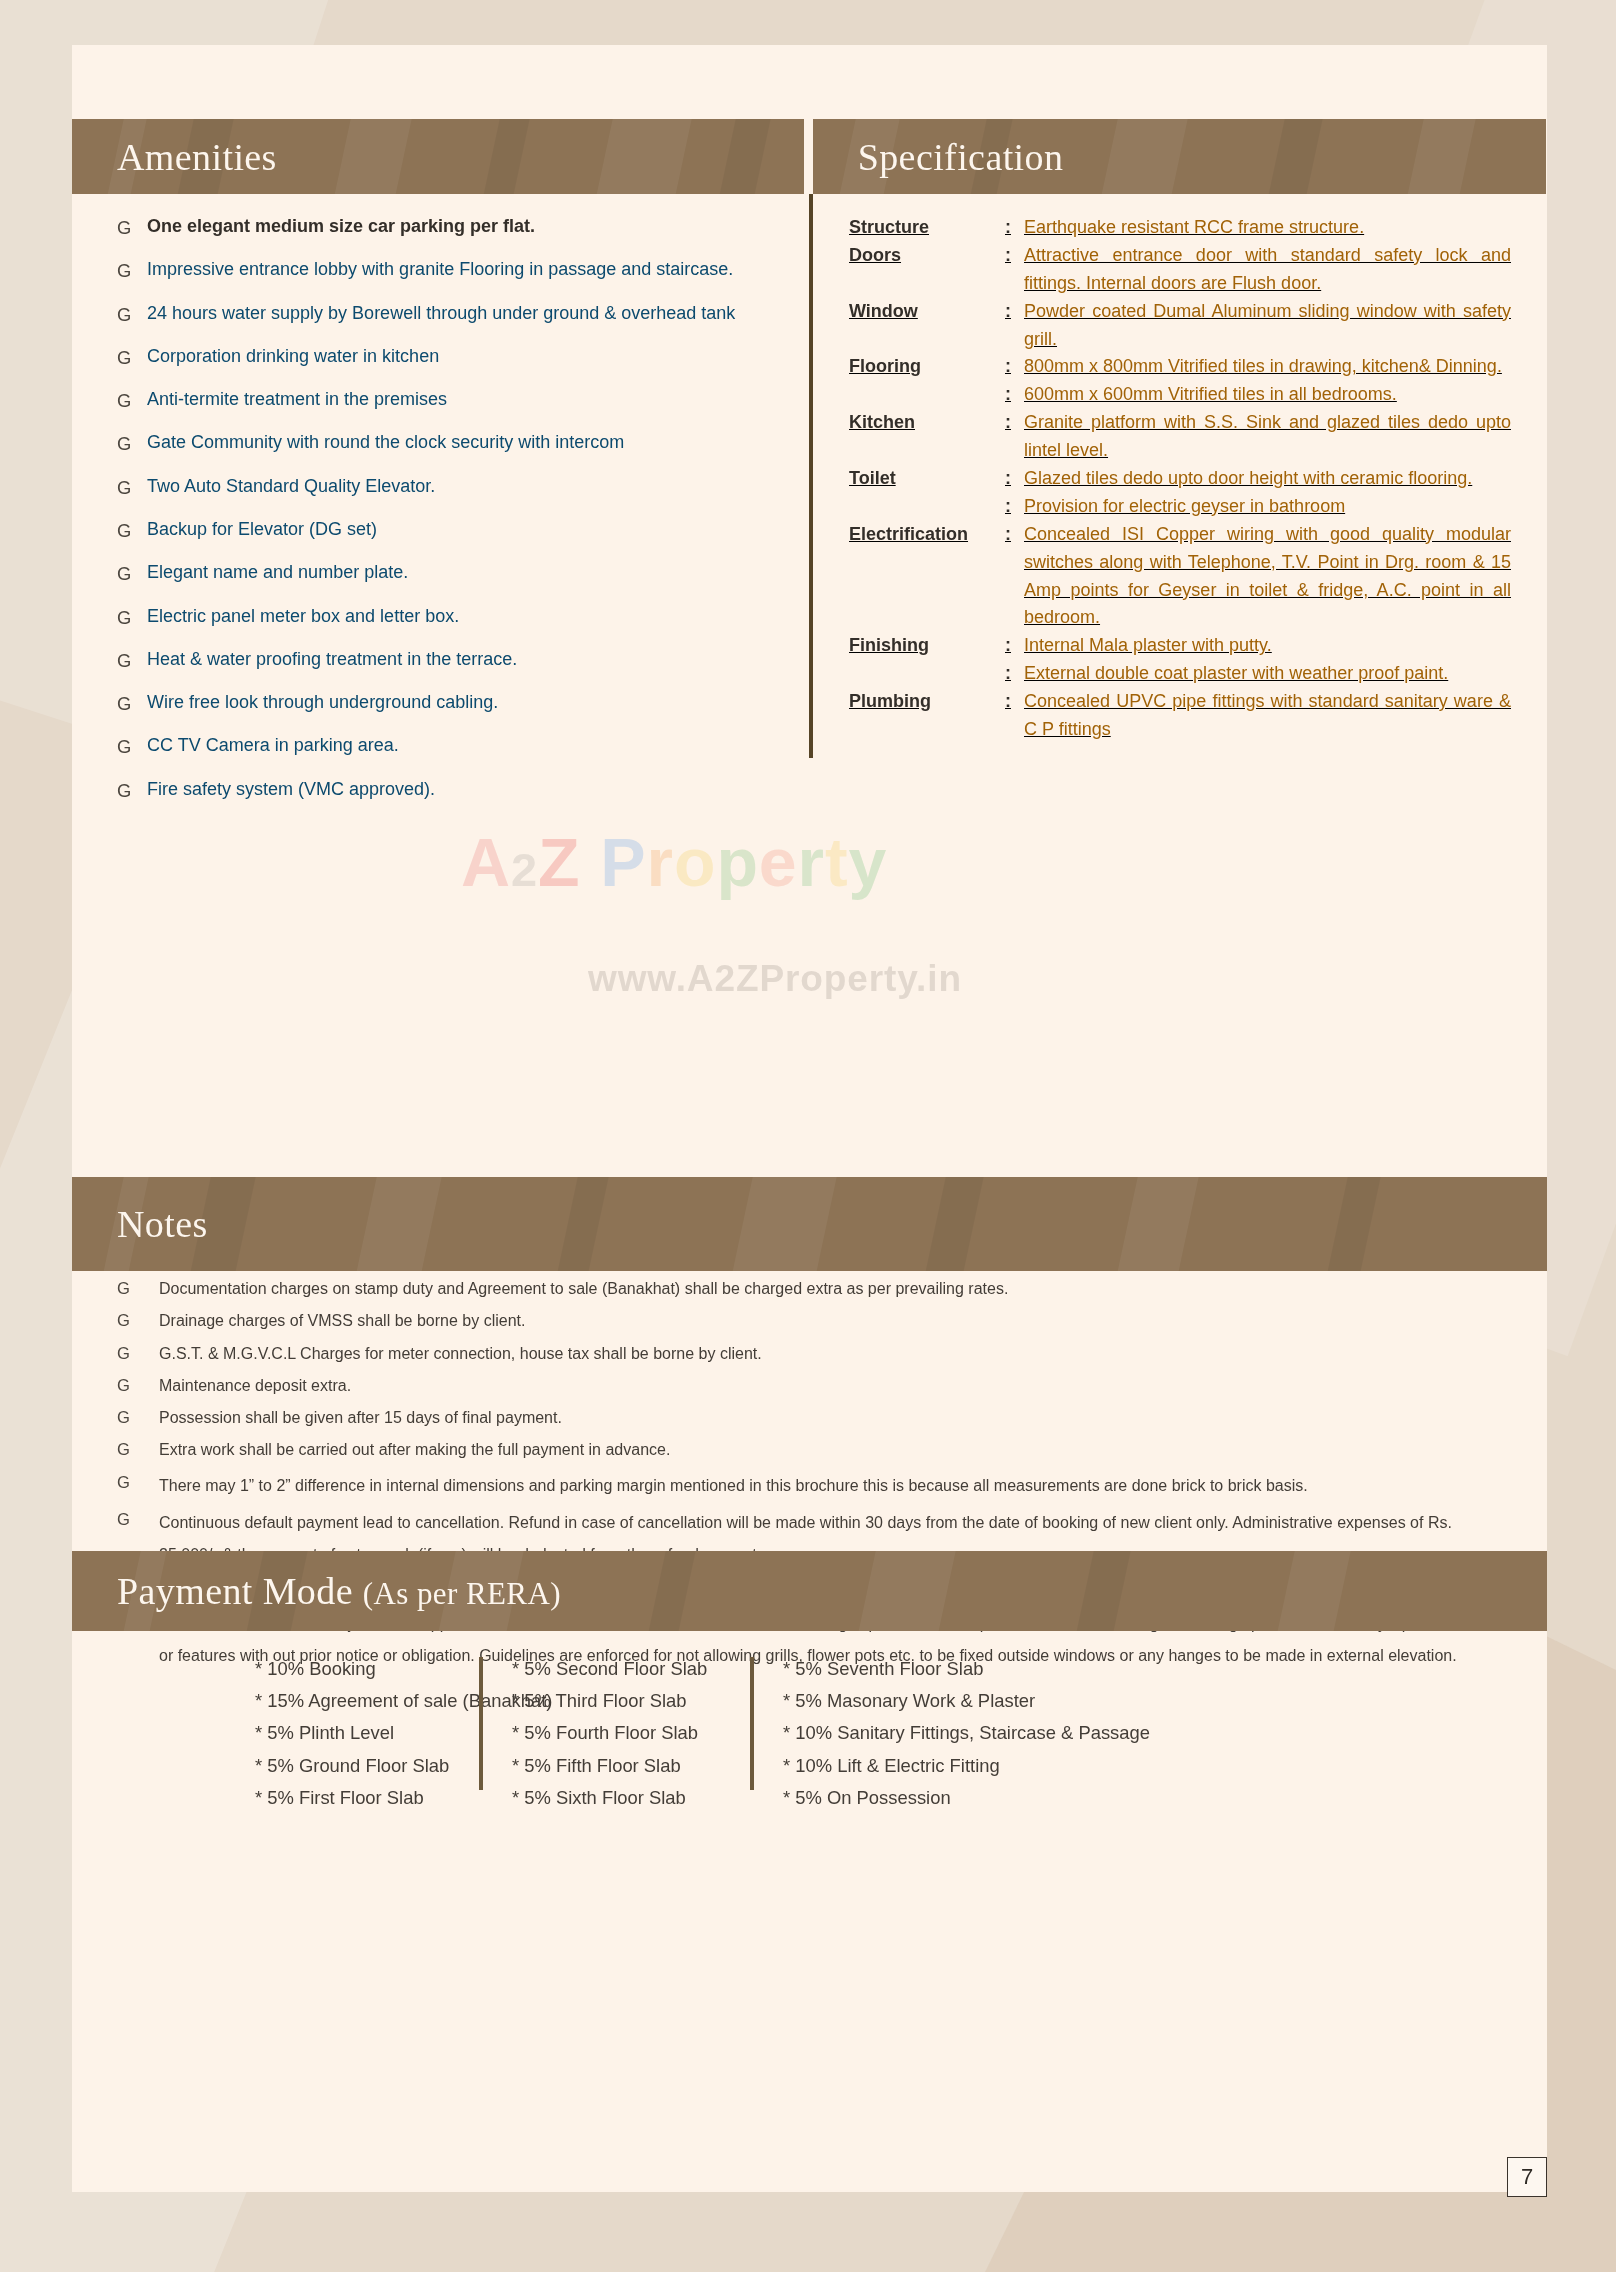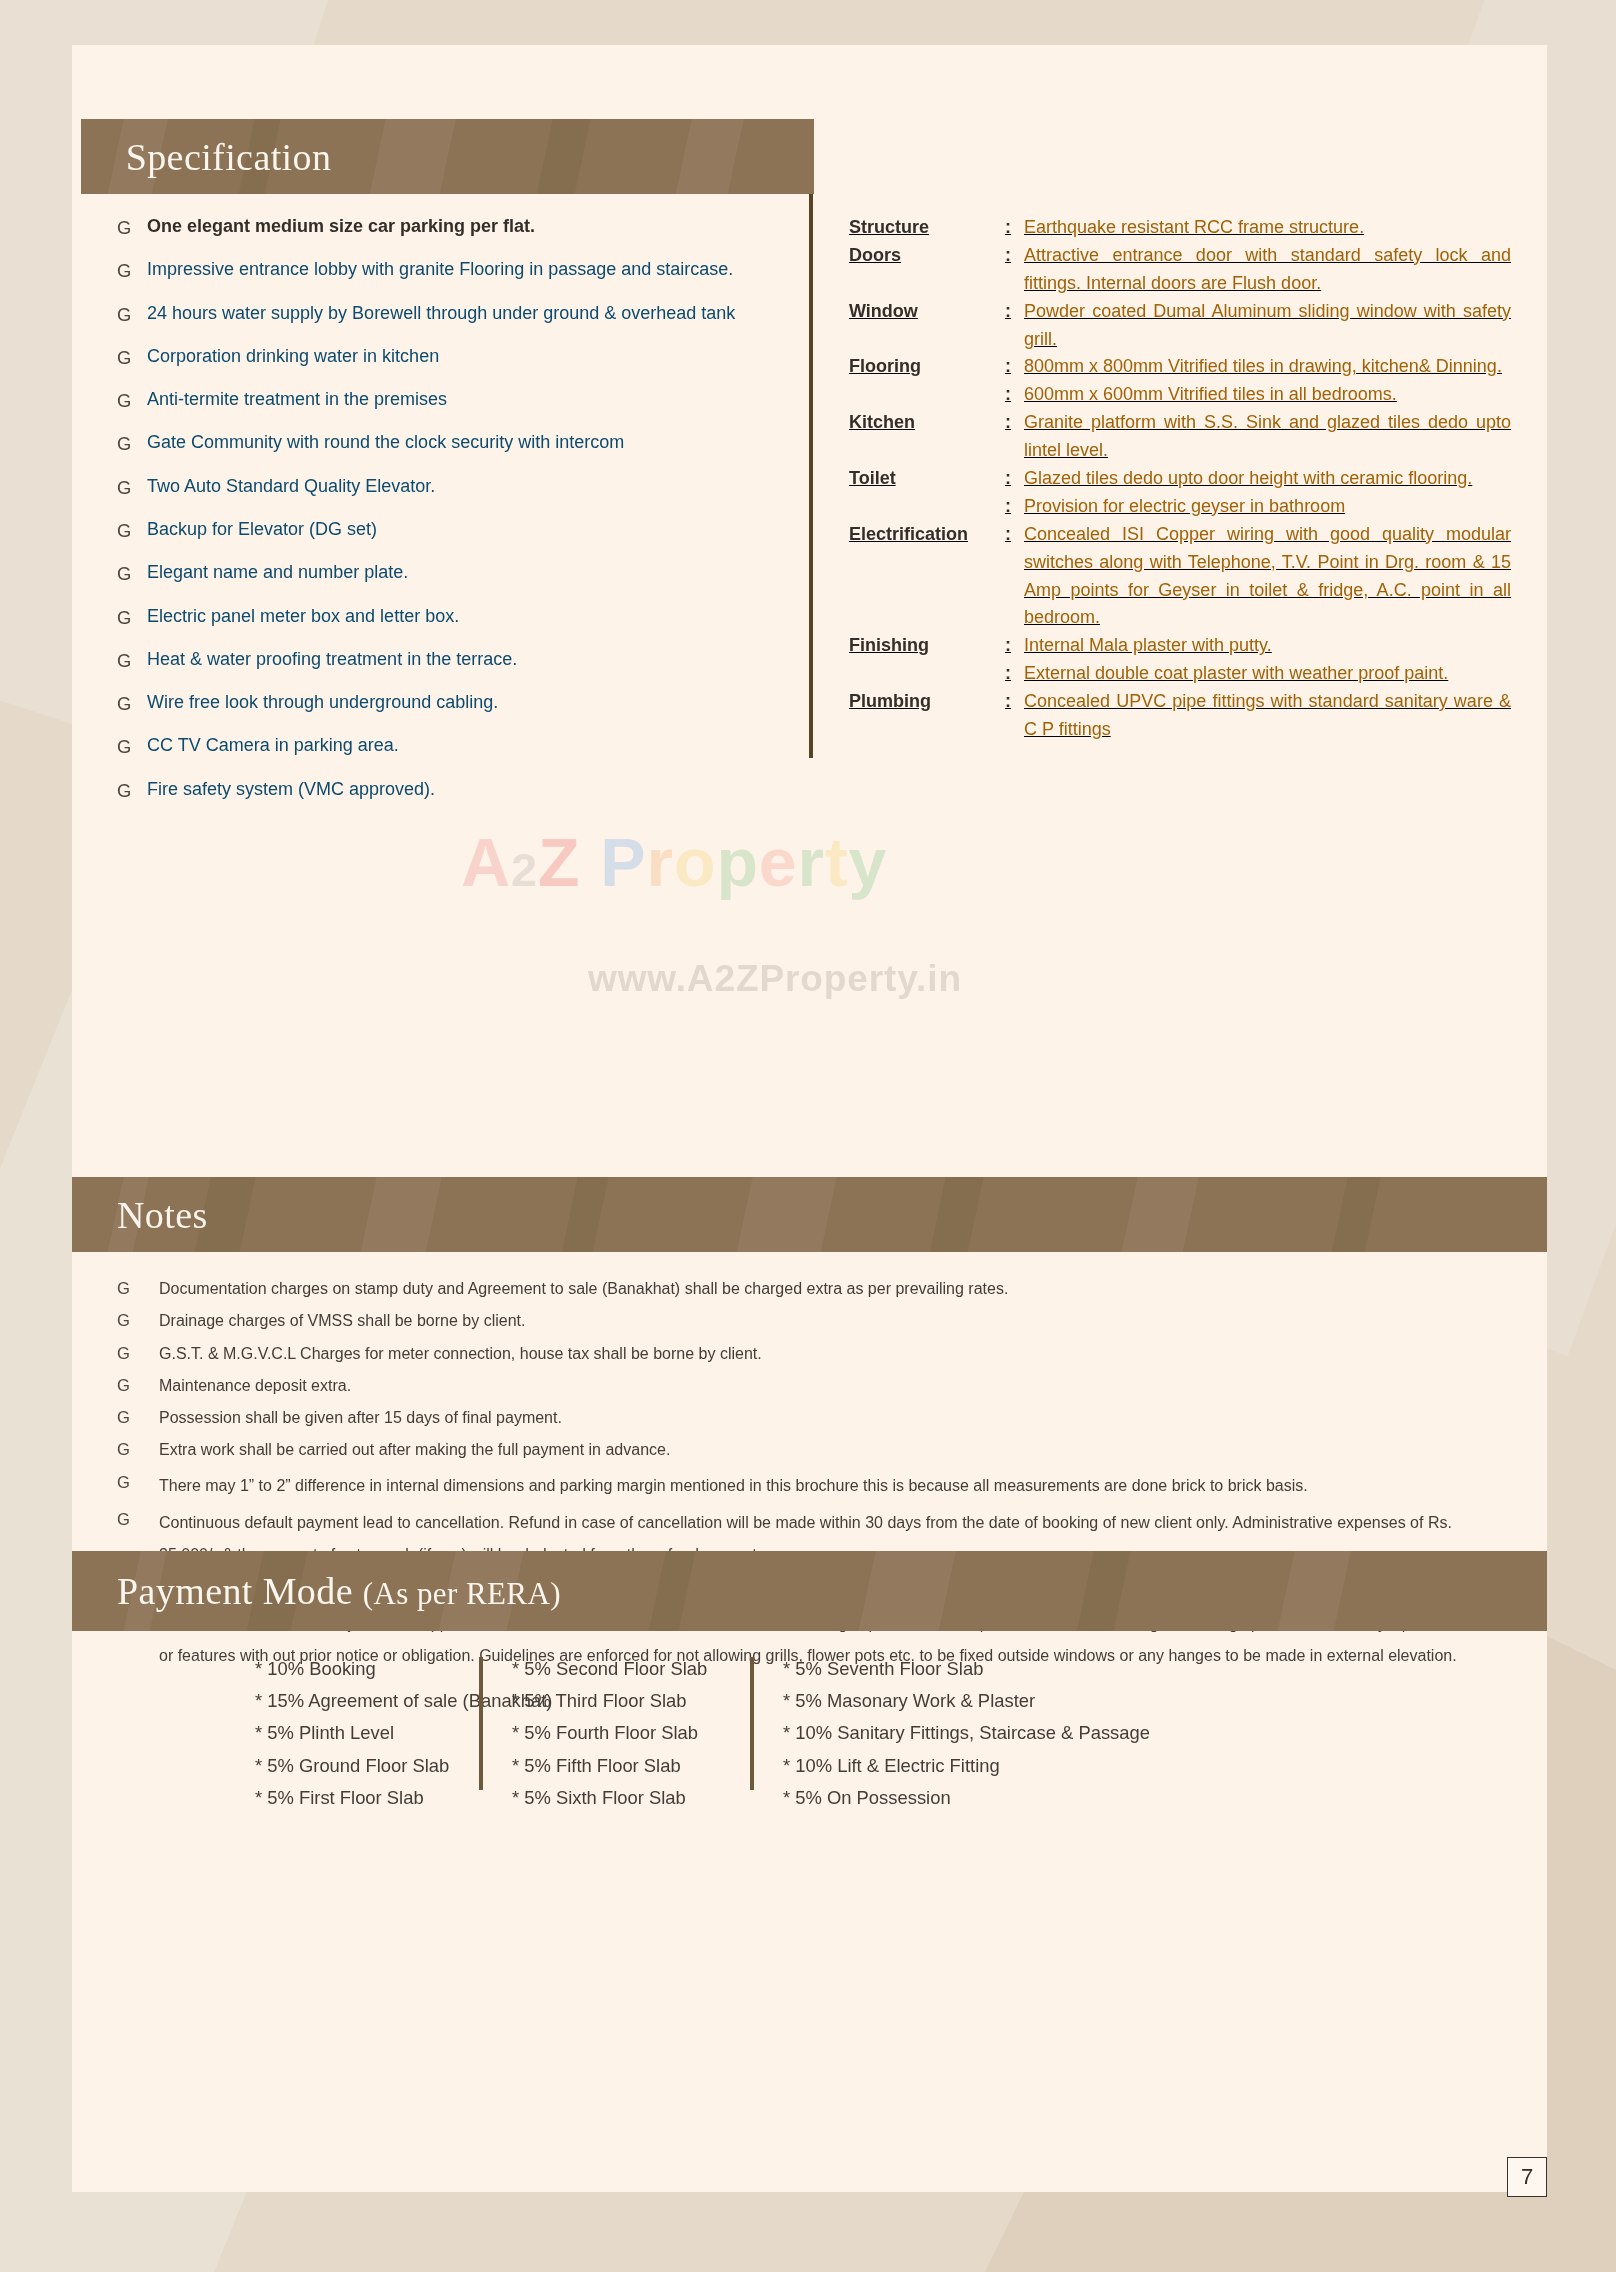--- a/index.html
+++ b/index.html
@@ -162,21 +162,21 @@
     color: #a16207;
     line-height: 1.55;
     text-align: justify;
   }
   .spec-value.left { text-align: left; }
 
   
   #notes-bar {
     position: absolute;
     left: 0; top: 1132px;
-    width: 1475px; height: 75px;
+    width: 1475px; height: 94px;
     display: flex; align-items: center;
   }
   #notes-list {
     position: absolute;
     left: 0; top: 1231px;
     width: 1475px;
     padding: 0 45px 0 45px;
   }
   .note-item {
     display: flex;
@@ -308,20 +308,29 @@
   <div id="sheet">
 
     <div id="watermark">
       <div id="wm-main"><span class="wm-a">A</span><span class="wm-2">2</span><span class="wm-z">Z</span>&nbsp;<span class="wm-p1">P</span><span class="wm-r1">r</span><span class="wm-o">o</span><span class="wm-p2">p</span><span class="wm-e">e</span><span class="wm-r2">r</span><span class="wm-t">t</span><span class="wm-y">y</span></div>
       <div id="wm-url">www.A2ZProperty.in</div>
     </div>
 
     <div id="topblock">
 
       <div id="topbars">
+        <div id="bar-amenities" class="bar">
+          <div class="ray" style="left:35px;width:23px;"></div>
+          <div class="ray d" style="left:105px;width:40px;"></div>
+          <div class="ray" style="left:262px;width:61px;"></div>
+          <div class="ray d" style="left:411px;width:30px;"></div>
+          <div class="ray" style="left:524px;width:79px;"></div>
+          <div class="ray d" style="left:647px;width:35px;"></div>
+          <div class="bar-title">Amenities</div>
+        </div>
         <div id="bar-gap"></div>
         <div id="bar-spec" class="bar">
           <div class="ray" style="left:26px;width:44px;"></div>
           <div class="ray d" style="left:157px;width:26px;"></div>
           <div class="ray" style="left:288px;width:70px;"></div>
           <div class="ray d" style="left:455px;width:38px;"></div>
           <div class="ray" style="left:594px;width:52px;"></div>
           <div class="bar-title">Specification</div>
         </div>
       </div>

